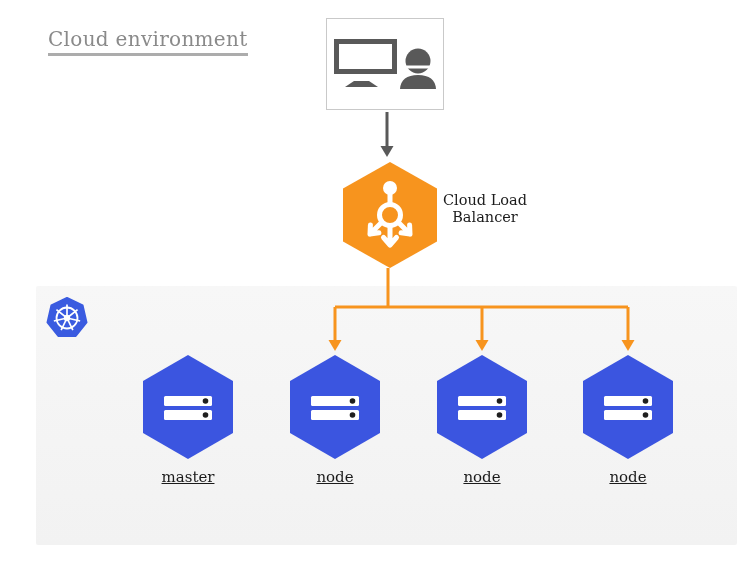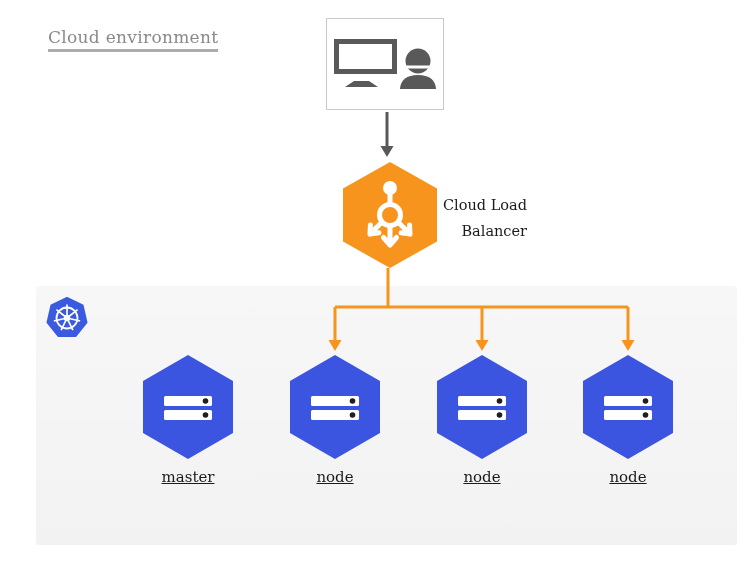--- a/index.html
+++ b/index.html
@@ -13,40 +13,40 @@
     --title-gray:#8A8A8A;
     --underline-gray:#ACACAC;
     --box-border:#C9C9C9;
     --label-black:#1B1B1B;
   }
   .canvas {
     position:relative; width:756px; height:567px; background:#fff;
     overflow:hidden; font-family:"DejaVu Serif","Liberation Serif",serif;
   }
   .page-title {
-    position:absolute; left:48px; top:27px; font-size:17px;
+    position:absolute; left:48px; top:27px; font-size:20px;
     color:var(--title-gray); letter-spacing:.3px;
     padding-bottom:2px; border-bottom:3px solid var(--underline-gray);
   }
   .cluster-panel {
     position:absolute; left:36px; top:286px; width:701px; height:259px;
     background:linear-gradient(var(--panel-gray), var(--panel-gray-bottom));
     border-radius:2px;
   }
   .k8s-logo { position:absolute; left:46px; top:297px; }
   .client-box {
     position:absolute; left:326px; top:18px; width:118px; height:92px;
     background:#fff; border:1px solid var(--box-border); box-sizing:border-box;
     display:flex; align-items:center; justify-content:center;
   }
   .overlay { position:absolute; left:0; top:0; pointer-events:none; }
   .lb-hex { position:absolute; left:343px; top:162px; }
   .lb-label {
-    position:absolute; left:443px; top:192px; width:84px; text-align:right;
-    font-size:14.5px; line-height:26px; color:var(--label-black);
+    position:absolute; left:443px; top:192px; width:84px; text-align:center;
+    font-size:14.5px; line-height:17px; color:var(--label-black);
   }
   .node { position:absolute; top:355px; width:90px; text-align:center; }
   .node svg { display:block; }
   .node-label { margin-top:9px; font-size:15px; color:var(--label-black);text-decoration:underline; }
   .f-orange { fill:var(--orange); }
   .s-orange { stroke:var(--orange); fill:none; stroke-width:3; }
   .f-gray { fill:var(--icon-gray); }
   .s-gray { stroke:var(--icon-gray); fill:none; }
   .f-blue { fill:var(--node-blue); }
   .f-k8s { fill:var(--k8s-blue); stroke:var(--k8s-blue); stroke-width:2; stroke-linejoin:round; }

